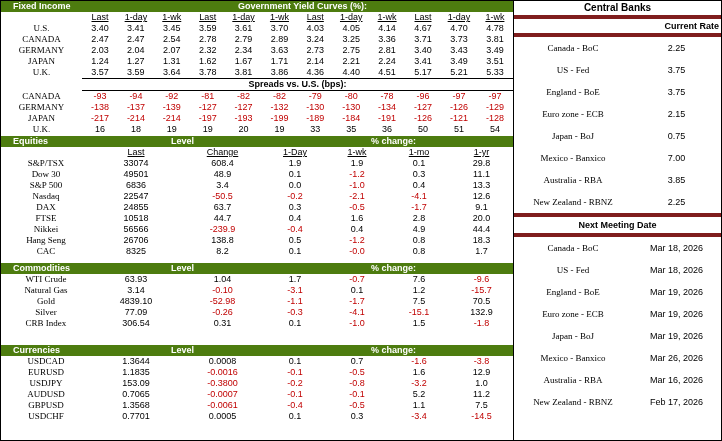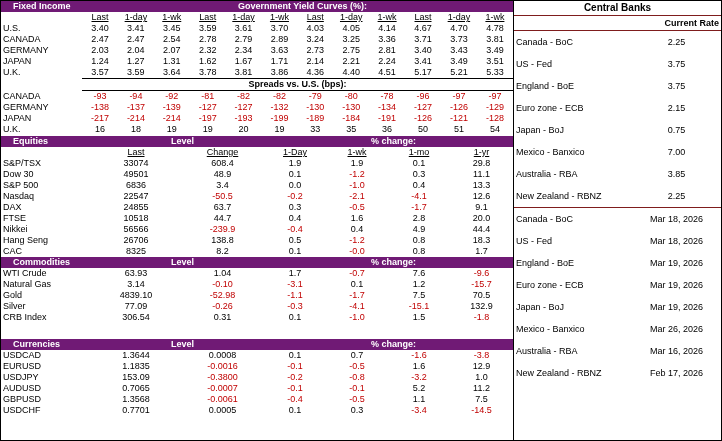--- a/index.html
+++ b/index.html
@@ -2,37 +2,37 @@
 <html><head>
 <meta charset="utf-8">
 <style>
   html,body{margin:0;padding:0;background:#fff;}
   body{font-family:"Liberation Sans", sans-serif;font-size:9px;color:#000;}
   #wrap{width:722px;height:441px;position:relative;box-sizing:border-box;border:1px solid #000;overflow:hidden;}
   table{border-collapse:collapse;}
   .hdr{font-weight:bold;text-align:center;}
   .ul{text-decoration:underline;}
   .ctr{text-align:center;}
-  .lft{text-align:left;}
+  .lft{text-align:center;font-family:Liberation Serif, serif;}
   .red{color:#c00000;}
   td{padding:0 2px;line-height:11px;height:11px;white-space:nowrap;}
   
   #left{position:absolute;left:0;top:0;width:512px;height:439px;}
   #left table{width:512px;table-layout:fixed;}
   .lbl{width:70px;}
   .c{width:31px;}
-  .blkrow td{background:#701a75;color:#fff;font-weight:bold;padding-left:12px;}
+  .blkrow td{background:#4d7c0f;color:#fff;font-weight:bold;padding-left:12px;}
   
   #right{position:absolute;left:512px;top:0;width:208px;height:439px;border-left:1px solid #000;box-sizing:border-box;}
   #right table{width:207px;table-layout:fixed;}
   .rn{width:118px;}
   .rv{width:89px;}
   #right td{height:22px;line-height:22px;}
   #right .hd{height:13px;line-height:13px;}
-  .btm{border-bottom:1px solid #7f1d1d;}
+  .btm{border-bottom:4px solid #7f1d1d;}
 </style>
 </head>
 <body>
 
 <div id="wrap">
 
   <div id="left">
     <table>
       <colgroup>
         <col class="lbl">
@@ -316,21 +316,21 @@
             <td class="ctr">8325</td>
             <td class="ctr">8.2</td>
             <td class="ctr">0.1</td>
             <td class="ctr red">-0.0</td>
             <td class="ctr">0.8</td>
             <td class="ctr">1.7</td>
           </tr>
     </tbody>
       </table>
 
-    <table style="margin-top:0;">
+    <table style="margin-top:6px;">
       <colgroup>
           <col style="width:90px">
           <col style="width:90px">
           <col style="width:83px">
           <col style="width:62px">
           <col style="width:62px">
           <col style="width:62px">
           <col style="width:63px">
         </colgroup>
       <tbody>
@@ -500,20 +500,23 @@
           </tr>
       <tr>
             <td class="lft">Australia - RBA</td>
             <td class="ctr">3.85</td>
           </tr>
       <tr>
             <td class="lft btm">New Zealand - RBNZ</td>
             <td class="ctr btm">2.25</td>
           </tr>
       <tr>
+        <td colspan="2" class="ctr hdr btm" style="height:16px;line-height:16px;">Next Meeting Date</td>
+      </tr>
+      <tr>
             <td class="lft">Canada - BoC</td>
             <td class="ctr">Mar 18, 2026</td>
           </tr>
       <tr>
             <td class="lft">US - Fed</td>
             <td class="ctr">Mar 18, 2026</td>
           </tr>
       <tr>
             <td class="lft">England - BoE</td>
             <td class="ctr">Mar 19, 2026</td>

